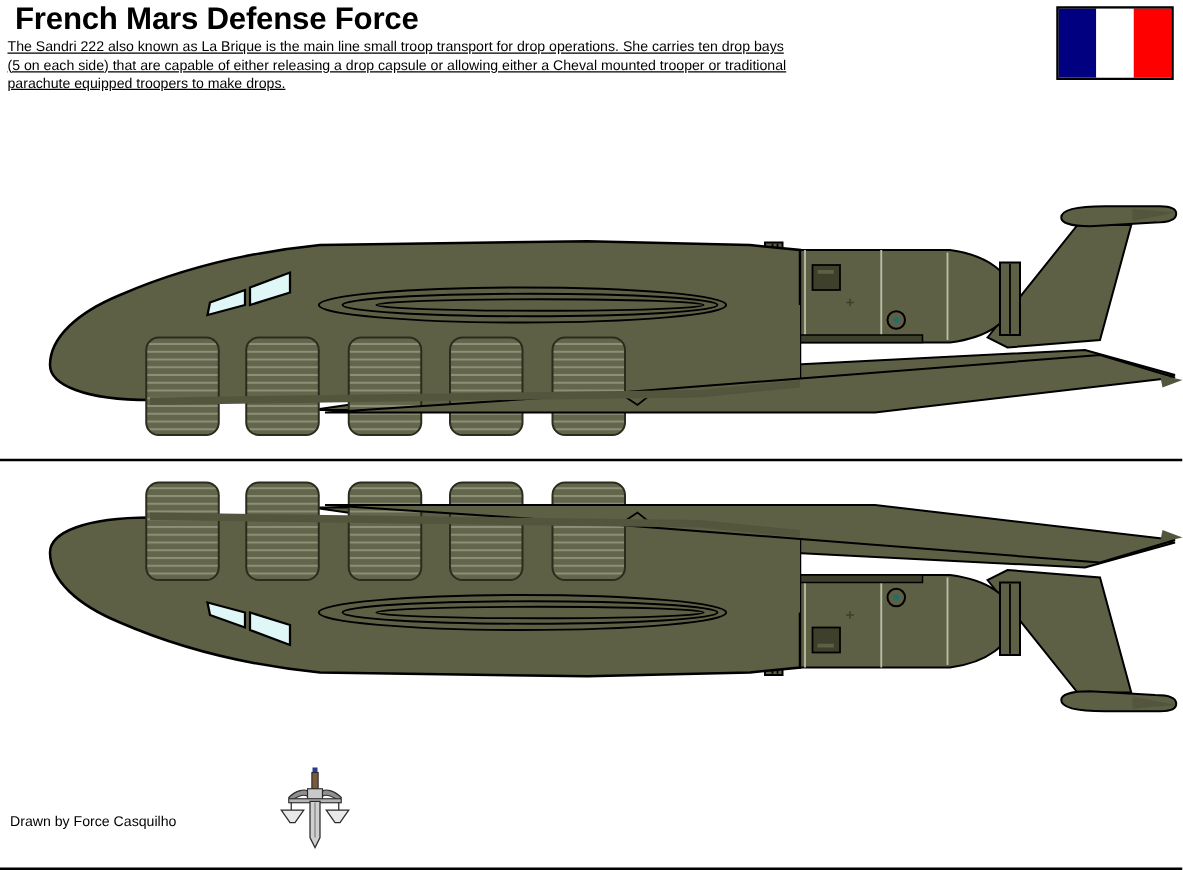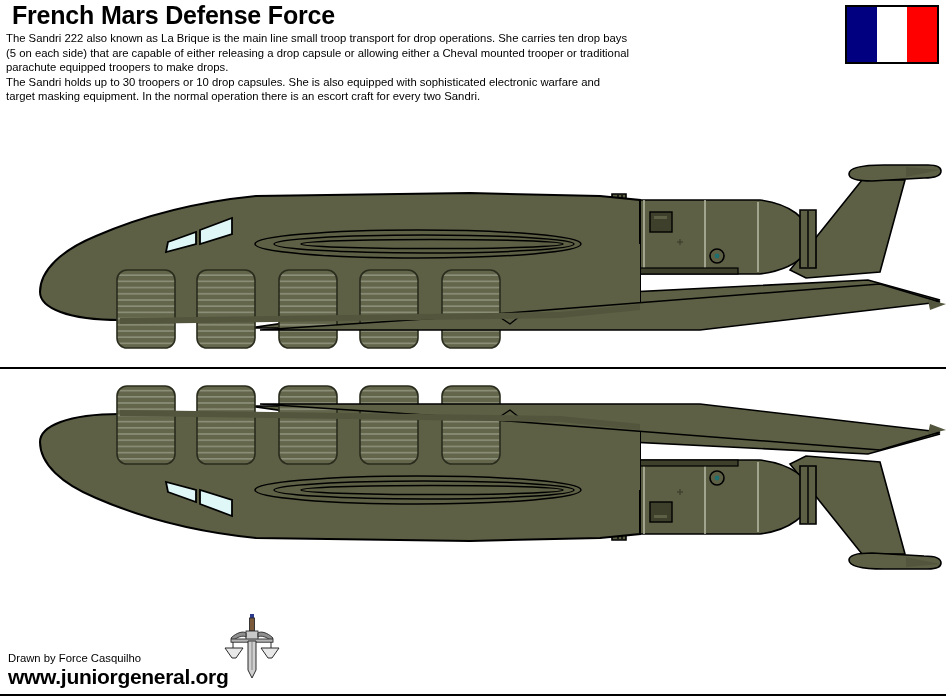--- a/index.html
+++ b/index.html
@@ -36,21 +36,21 @@
   }
   #description {
     position: absolute;
     left: 6px;
     top: 31px;
     width: 625px;
     font-size: 11.3px;
     line-height: 14.6px;
     color: #000000;
   }
-  #description .para { margin: 0; }
+  #description .para { margin: 0; text-decoration: underline; }
   #description .para + .para { margin-top: 0px; }
 
   
   #flag {
     position: absolute;
     left: 845px;
     top: 5px;
     width: 94px;
     height: 59px;
     border: 2px solid #000000;
@@ -111,21 +111,20 @@
 </style>
 </head>
 <body>
 
 <div id="sheet">
 
   <div id="title">French Mars Defense Force</div>
 
   <div id="description">
     <p class="para">The Sandri 222 also known as La Brique is the main line small troop transport for drop operations. She carries ten drop bays (5 on each side) that are capable of either releasing a drop capsule or allowing either a Cheval mounted trooper or traditional parachute equipped troopers to make drops.</p>
-    <p class="para">The Sandri holds up to 30 troopers or 10 drop capsules. She is also equipped with sophisticated electronic warfare and target masking equipment. In the normal operation there is an escort craft for every two Sandri.</p>
   </div>
 
   <div id="flag">
     <div style="background:#000080"></div>
     <div style="background:#ffffff"></div>
     <div style="background:#ff0000"></div>
   </div>
 
   <div class="rule-full" id="rule-mid"></div>
 
@@ -311,17 +310,16 @@
       <line x1="47" y1="30" x2="47" y2="36" stroke="#2b2b2b" stroke-width="1"></line>
       <path d="M 37 36 L 55 36 L 48 46 L 44 46 Z" fill="#e8e8e8" stroke="#2b2b2b" stroke-width="1"></path>
 
       <path d="M 24 29 L 32 29 L 32 58 L 28 66 L 24 58 Z" fill="#cfcfcf" stroke="#2b2b2b" stroke-width="1"></path>
       <line x1="28" y1="30" x2="28" y2="58" stroke="#8f8f8f" stroke-width="1.2"></line>
     </svg>
   </div>
 
   <div id="credit">Drawn by Force Casquilho</div>
 
-  <div id="website">www.juniorgeneral.org</div>
 
   <div class="rule-full" id="rule-bottom"></div>
 
 </div>
 
 </body></html>

